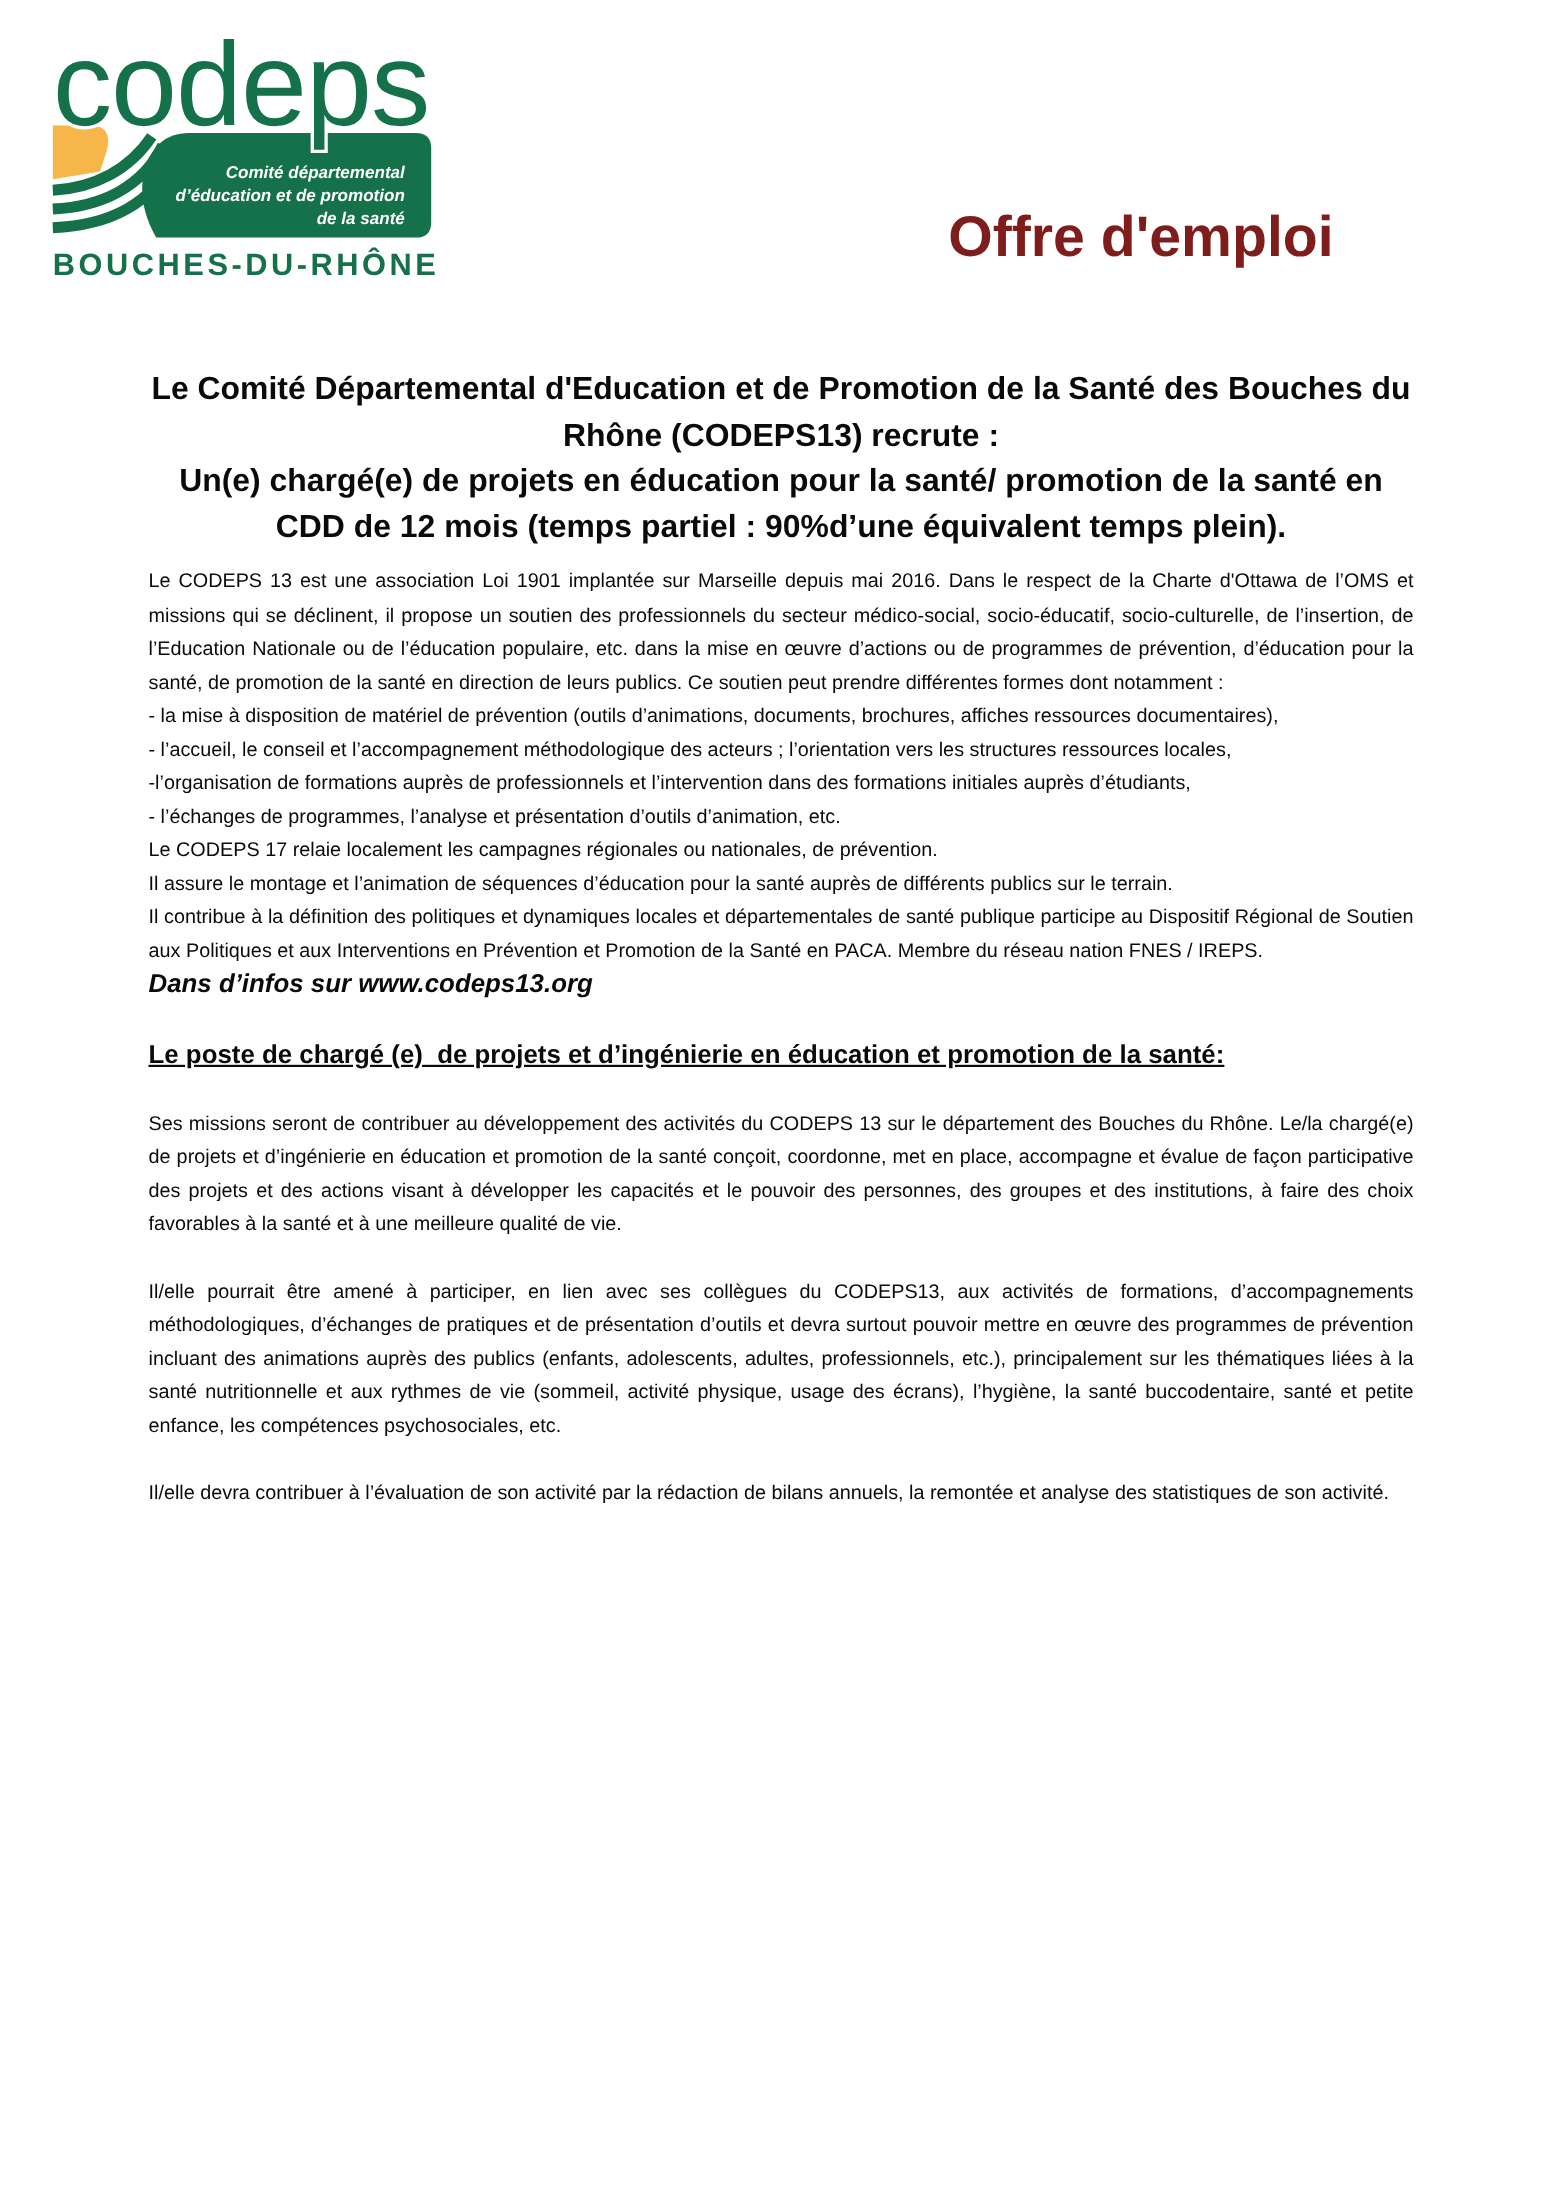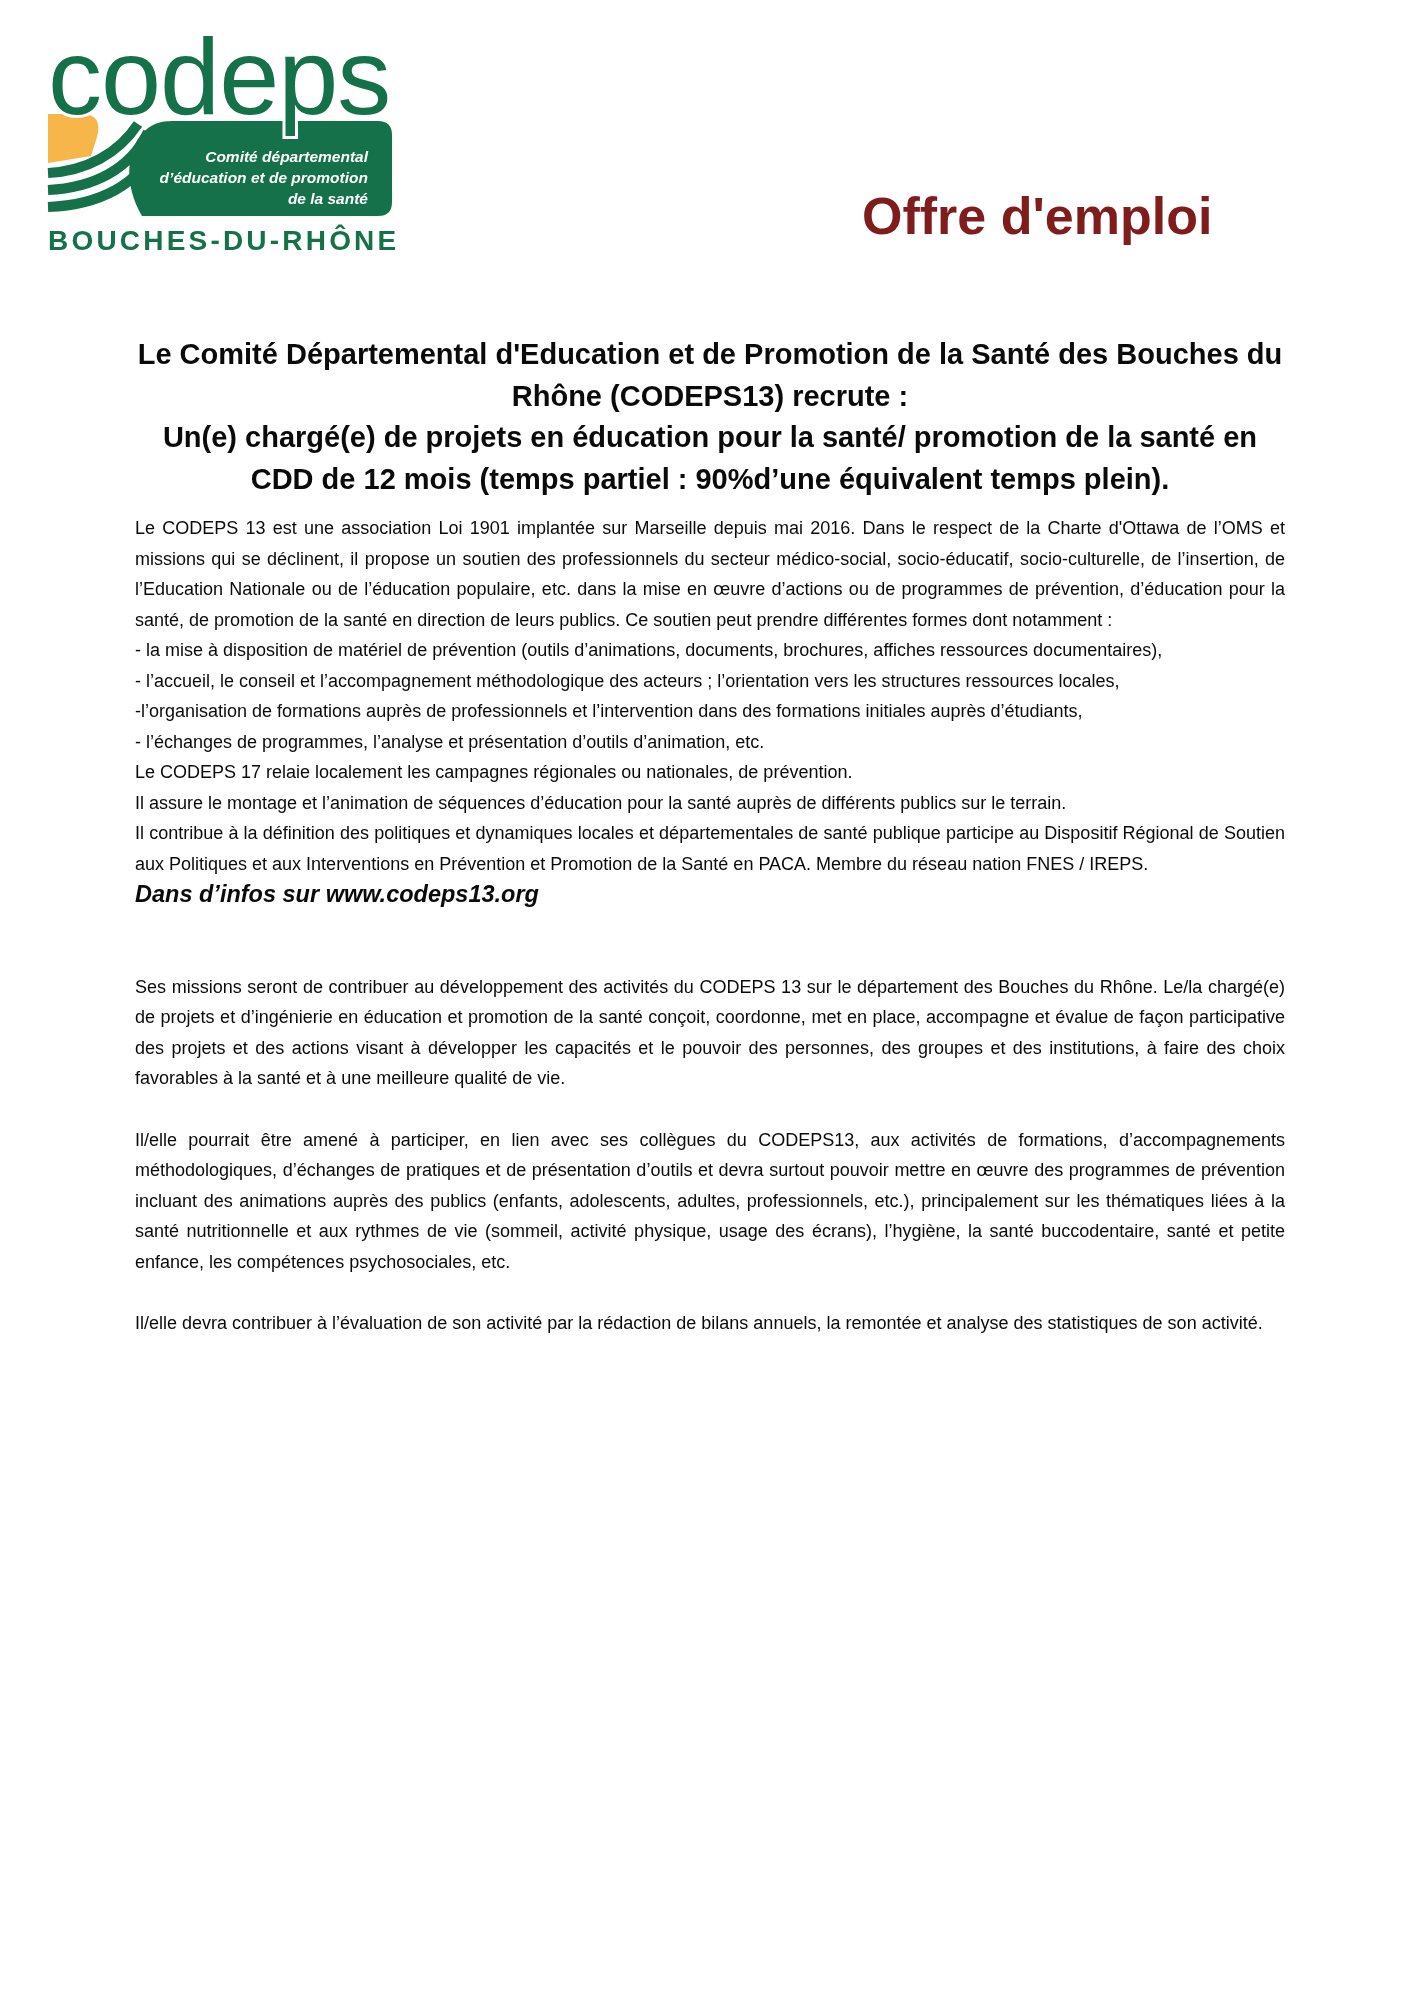--- a/index.html
+++ b/index.html
@@ -73,20 +73,21 @@
     <p class="body">- l’accueil, le conseil et l’accompagnement méthodologique des acteurs ; l’orientation vers les structures ressources locales,</p>
     <p class="body">-l’organisation de formations auprès de professionnels et l’intervention dans des formations initiales auprès d’étudiants,</p>
     <p class="body">- l’échanges de programmes, l’analyse et présentation d’outils d’animation, etc.</p>
     <p class="body">Le CODEPS 17 relaie localement les campagnes régionales ou nationales, de prévention.</p>
     <p class="body">Il assure le montage et l’animation de séquences d’éducation pour la santé auprès de différents publics sur le terrain.</p>
     <p class="body">Il contribue à la définition des politiques et dynamiques locales et départementales de santé publique participe au Dispositif Régional de Soutien aux Politiques et aux Interventions en Prévention et Promotion de la Santé en PACA. Membre du réseau nation FNES / IREPS.</p>
     <p class="more-info">Dans d’infos sur www.codeps13.org</p>
 
     <div class="gap"></div>
 
+    <div class="section-header">Le poste de chargé (e)  de projets et d’ingénierie en éducation et promotion de la santé:</div>
 
     <div class="gap"></div>
 
     <p class="body">Ses missions seront de contribuer au développement des activités du CODEPS 13 sur le département des Bouches du Rhône. Le/la chargé(e) de projets et d’ingénierie en éducation et promotion de la santé conçoit, coordonne, met en place, accompagne et évalue de façon participative des projets et des actions visant à développer les capacités et le pouvoir des personnes, des groupes et des institutions, à faire des choix favorables à la santé et à une meilleure qualité de vie.</p>
     <div class="gap"></div>
     <p class="body">Il/elle pourrait être amené à participer, en lien avec ses collègues du CODEPS13, aux activités de formations, d’accompagnements méthodologiques, d’échanges de pratiques et de présentation d’outils et devra surtout pouvoir mettre en œuvre des programmes de prévention incluant des animations auprès des publics (enfants, adolescents, adultes, professionnels, etc.), principalement sur les thématiques liées à la santé nutritionnelle et aux rythmes de vie (sommeil, activité physique, usage des écrans), l’hygiène, la santé buccodentaire, santé et petite enfance, les compétences psychosociales, etc.</p>
     <div class="gap"></div>
     <p class="body">Il/elle devra contribuer à l’évaluation de son activité par la rédaction de bilans annuels, la remontée et analyse des statistiques de son activité.</p>
 
   </div>

